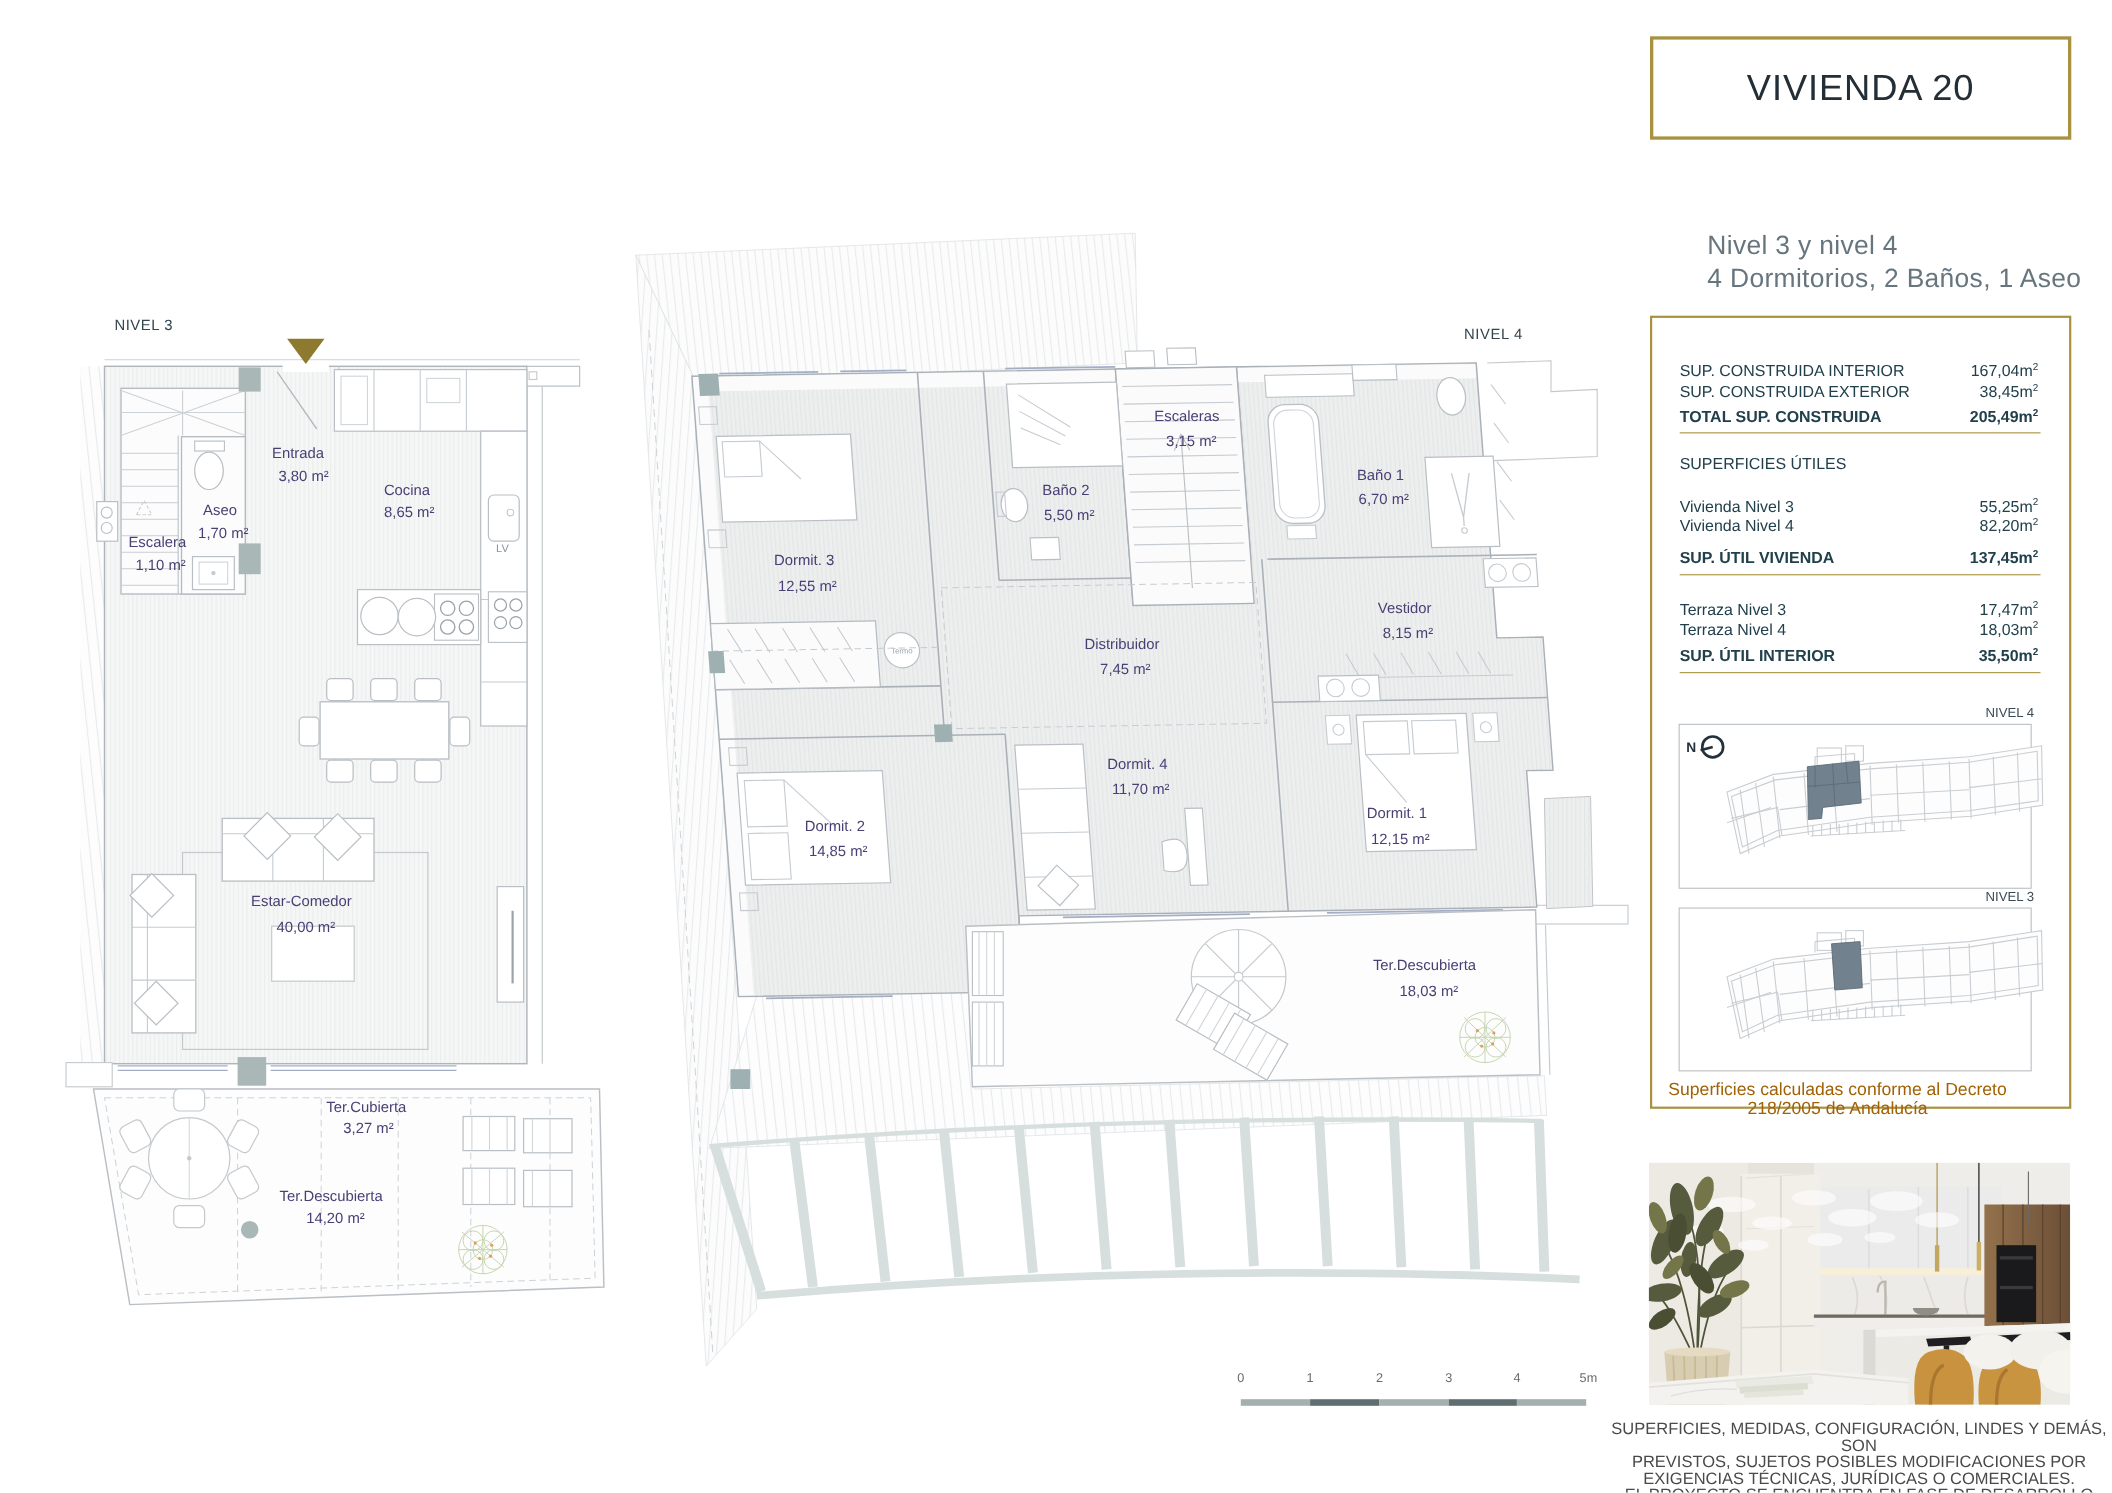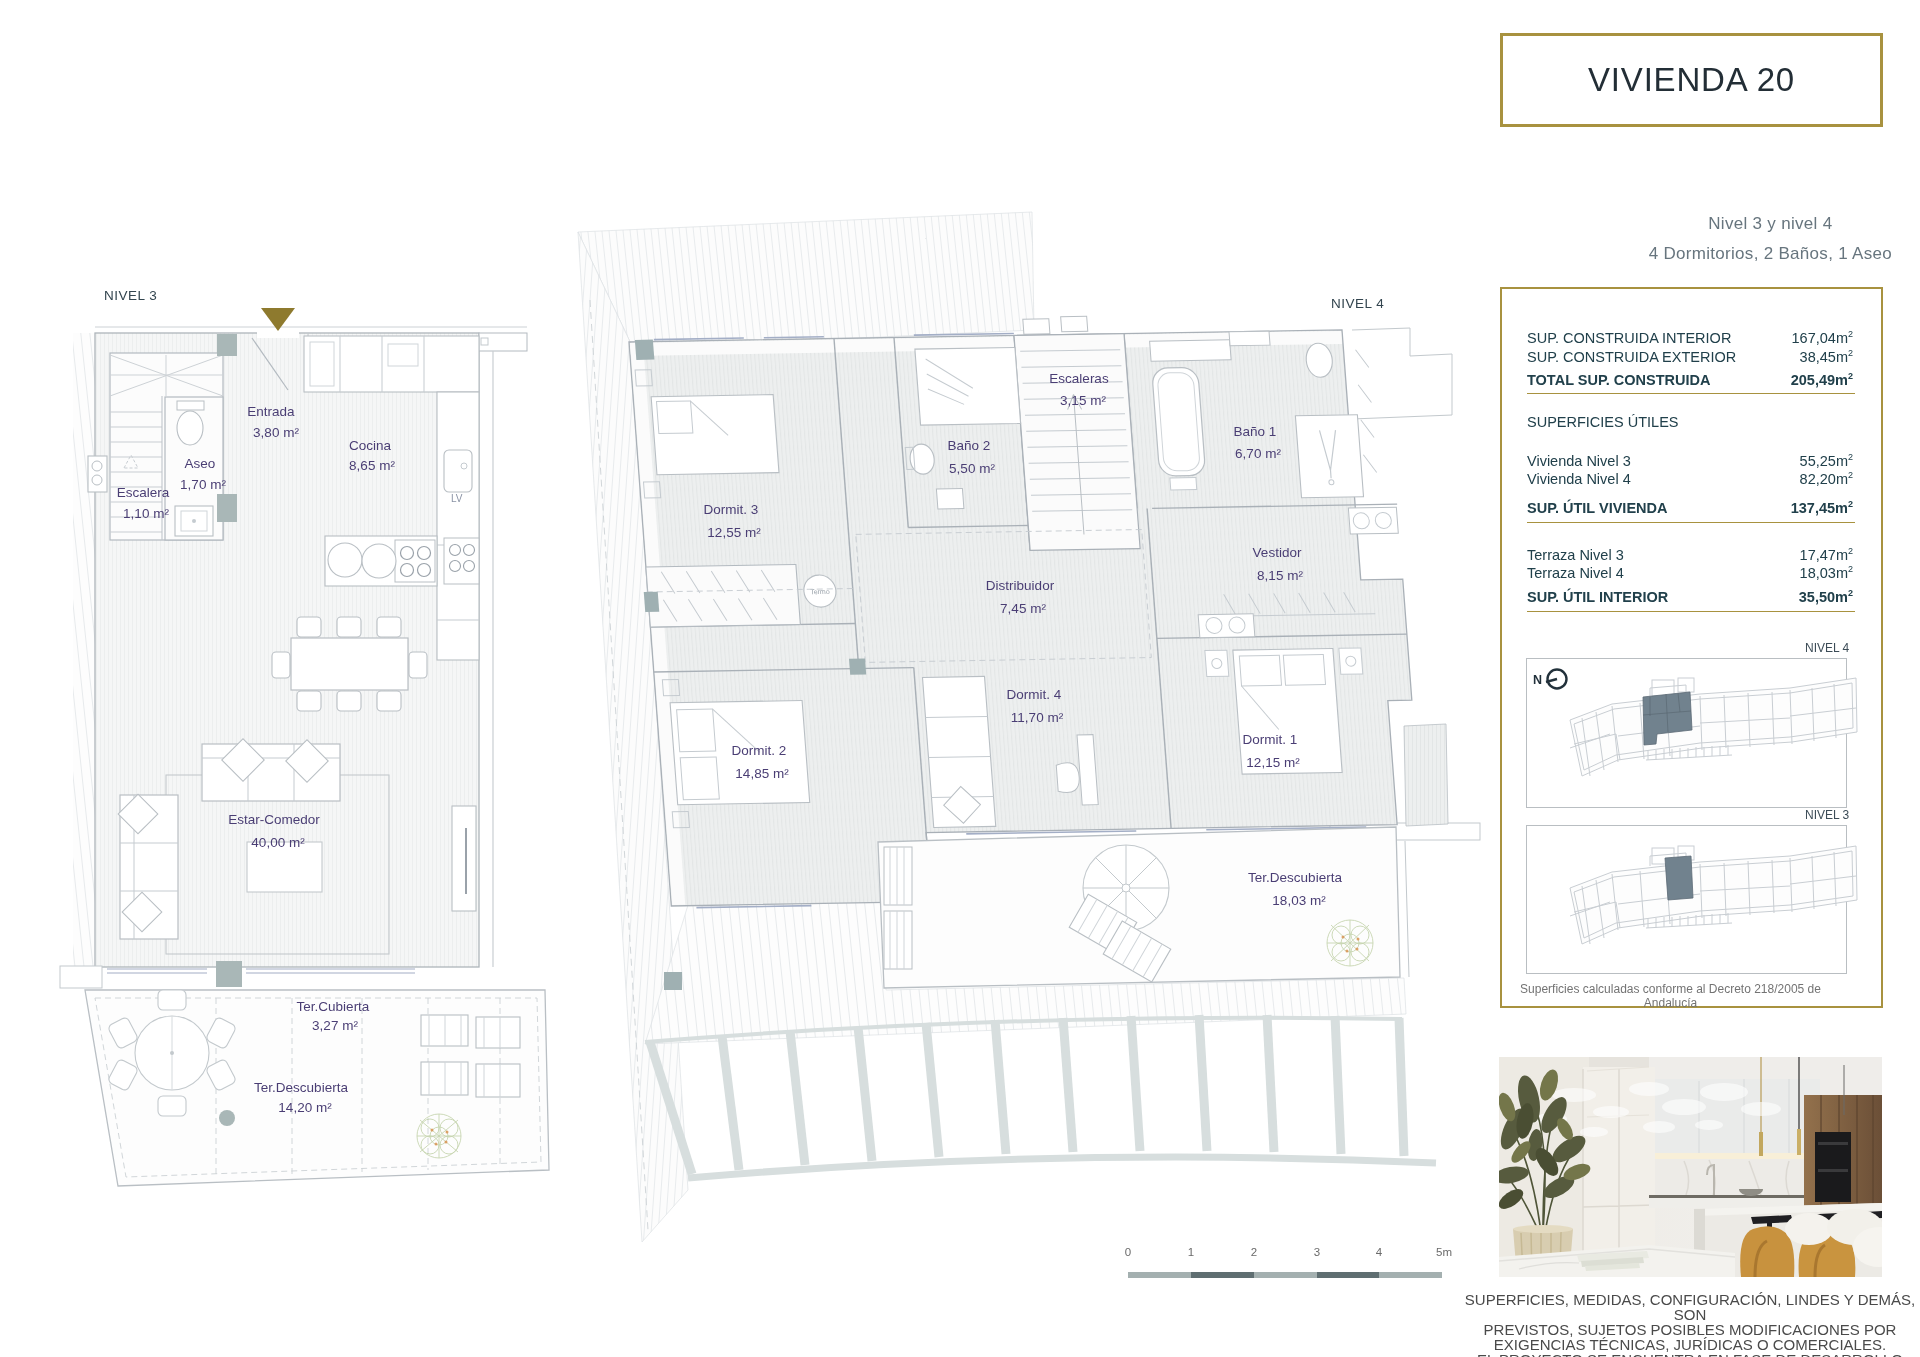--- a/index.html
+++ b/index.html
@@ -12,21 +12,21 @@
   sup{font-size:9px;vertical-align:super;line-height:0;}
   .gline{position:absolute;left:1527px;width:328px;height:0;border-top:1.6px solid #a8923f;}
 </style>
 </head>
 <body>
 <div id="page">
 
   <div class="abs" style="left:1500px;top:33px;width:383px;height:94px;border:3.5px solid #a8923f;box-sizing:border-box;"></div>
   <div class="abs" style="left:1500px;top:61px;width:383px;text-align:center;font-size:33px;letter-spacing:0.8px;color:#232e36;">VIVIENDA 20</div>
 
-  <div class="abs" style="right:28px;top:209px;text-align:center;font-size:17px;letter-spacing:0.3px;color:#67757e;line-height:30px;">Nivel 3 y nivel 4<br>4 Dormitorios, 2 Baños, 1 Aseo</div>
+  <div class="abs" style="right:28px;top:209px;text-align:left;font-size:24px;letter-spacing:0.3px;color:#67757e;line-height:30px;">Nivel 3 y nivel 4<br>4 Dormitorios, 2 Baños, 1 Aseo</div>
 
   <div class="abs" style="left:1500px;top:287px;width:383px;height:721px;border:2.5px solid #a8923f;box-sizing:border-box;"></div>
 
   <div class="row" style="top:330px;">
       <span class="lbl">SUP. CONSTRUIDA INTERIOR</span>
       <span class="val">167,04m<sup>2</sup></span>
     </div>
   <div class="row" style="top:349px;">
       <span class="lbl">SUP. CONSTRUIDA EXTERIOR</span>
       <span class="val">38,45m<sup>2</sup></span>
@@ -67,21 +67,21 @@
       <span class="lbl">SUP. ÚTIL INTERIOR</span>
       <span class="val">35,50m<sup>2</sup></span>
     </div>
   <div class="gline" style="top:611px;"></div>
 
   <div class="abs" style="left:1805px;top:641px;width:60px;font-size:12px;color:#3c4c57;white-space:nowrap;">NIVEL 4</div>
   <div class="abs" style="left:1526px;top:658px;width:321px;height:150px;border:1px solid #b9bec2;box-sizing:border-box;"></div>
   <div class="abs" style="left:1805px;top:808px;width:60px;font-size:12px;color:#3c4c57;white-space:nowrap;">NIVEL 3</div>
   <div class="abs" style="left:1526px;top:825px;width:321px;height:149px;border:1px solid #b9bec2;box-sizing:border-box;"></div>
 
-  <div class="abs" style="left:1500px;top:982px;width:341px;text-align:center;font-size:12px;color:#737373;">Superficies calculadas conforme al Decreto 218/2005 de Andalucía</div>
+  <div class="abs" style="left:1500px;top:982px;width:341px;text-align:center;font-size:16px;color:#a16207;">Superficies calculadas conforme al Decreto 218/2005 de Andalucía</div>
 
   <div class="abs" style="left:1460px;top:1292px;width:460px;text-align:center;font-size:15px;line-height:15px;color:#4a4a4a;">SUPERFICIES, MEDIDAS, CONFIGURACIÓN, LINDES Y DEMÁS, SON<br>PREVISTOS, SUJETOS POSIBLES MODIFICACIONES POR<br>EXIGENCIAS TÉCNICAS, JURÍDICAS O COMERCIALES.<br>EL PROYECTO SE ENCUENTRA EN FASE DE DESARROLLO</div>
 
   <svg id="plans" class="abs" style="left:0;top:0;" width="1490" height="1357" viewBox="0 0 1490 1357" font-family="Liberation Sans, sans-serif">
     <defs>
       <pattern id="vs" width="4" height="8" patternUnits="userSpaceOnUse">
         <rect width="4" height="8" fill="#f5f6f6"></rect>
           <rect width="1" height="8" fill="#eceeee"></rect>
       </pattern>
       <pattern id="vs2" width="4" height="8" patternUnits="userSpaceOnUse">

